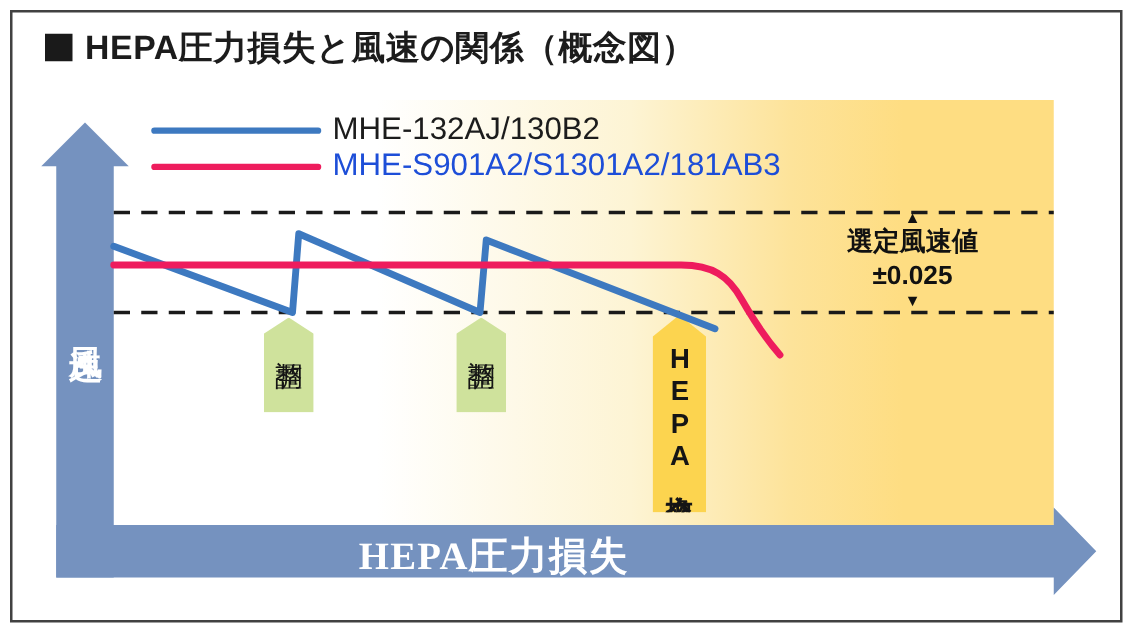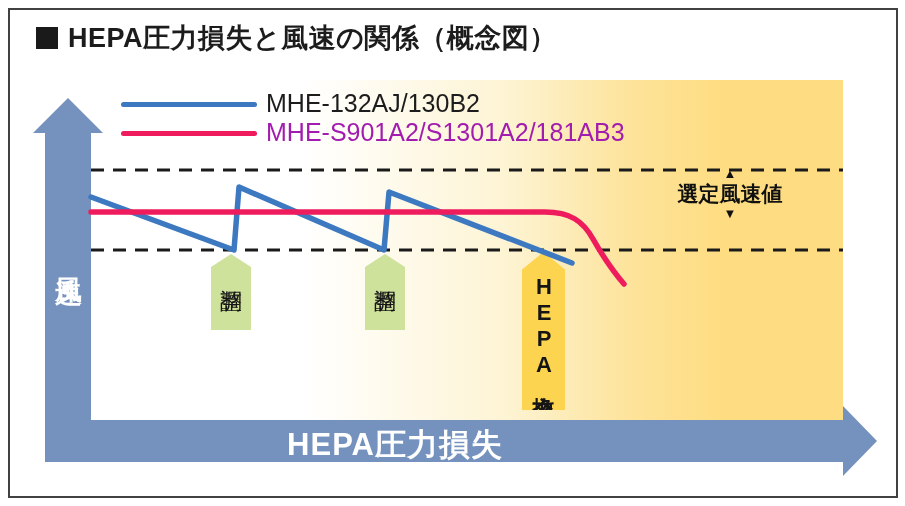--- a/index.html
+++ b/index.html
@@ -75,21 +75,21 @@
   .legend-swatch.s2 { left: 121px; top: 131px; background: #ee1c5d; }
   .legend-label {
     position: absolute;
     left: 266px;
     font-size: 25px;
     font-weight: 500;
     white-space: nowrap;
     z-index: 4;
   }
   .legend-label.l1 { top: 89px; color: #1c1c1c; }
-  .legend-label.l2 { top: 118px; color: #a21caf; }
+  .legend-label.l2 { top: 118px; color: #1d4ed8; }
   
   .band-note {
     position: absolute;
     left: 640px; top: 167px;
     width: 180px;
     text-align: center;
     color: #111111;
     z-index: 4;
     line-height: 1;
   }
@@ -152,20 +152,21 @@
     position: absolute;
     left: 195px; top: 424px;
     width: 400px;
     text-align: center;
     color: #ffffff;
     font-size: 31px;
     font-weight: 700;
     letter-spacing: 1px;
     white-space: nowrap;
     z-index: 4;
+    font-family: Liberation Serif, serif;
   }
 </style>
 </head>
 <body>
 
 <div id="stage">
 
   <div class="panel"></div>
 
   <div class="tag adjust t1">
@@ -193,20 +194,21 @@
   </div>
 
   <div class="legend-swatch s1"></div>
   <div class="legend-label l1">MHE-132AJ/130B2</div>
   <div class="legend-swatch s2"></div>
   <div class="legend-label l2">MHE-S901A2/S1301A2/181AB3</div>
 
   <div class="band-note">
     <span class="tri">▲</span>
     <span class="band-line">選定風速値</span>
+    <span class="band-line">±0.025</span>
     <span class="tri">▼</span>
   </div>
 
   <div class="y-label">
     <span class="vtext">風速</span>
   </div>
   <div class="x-label">HEPA圧力損失</div>
 
   <div class="frame"></div>
 </div>

